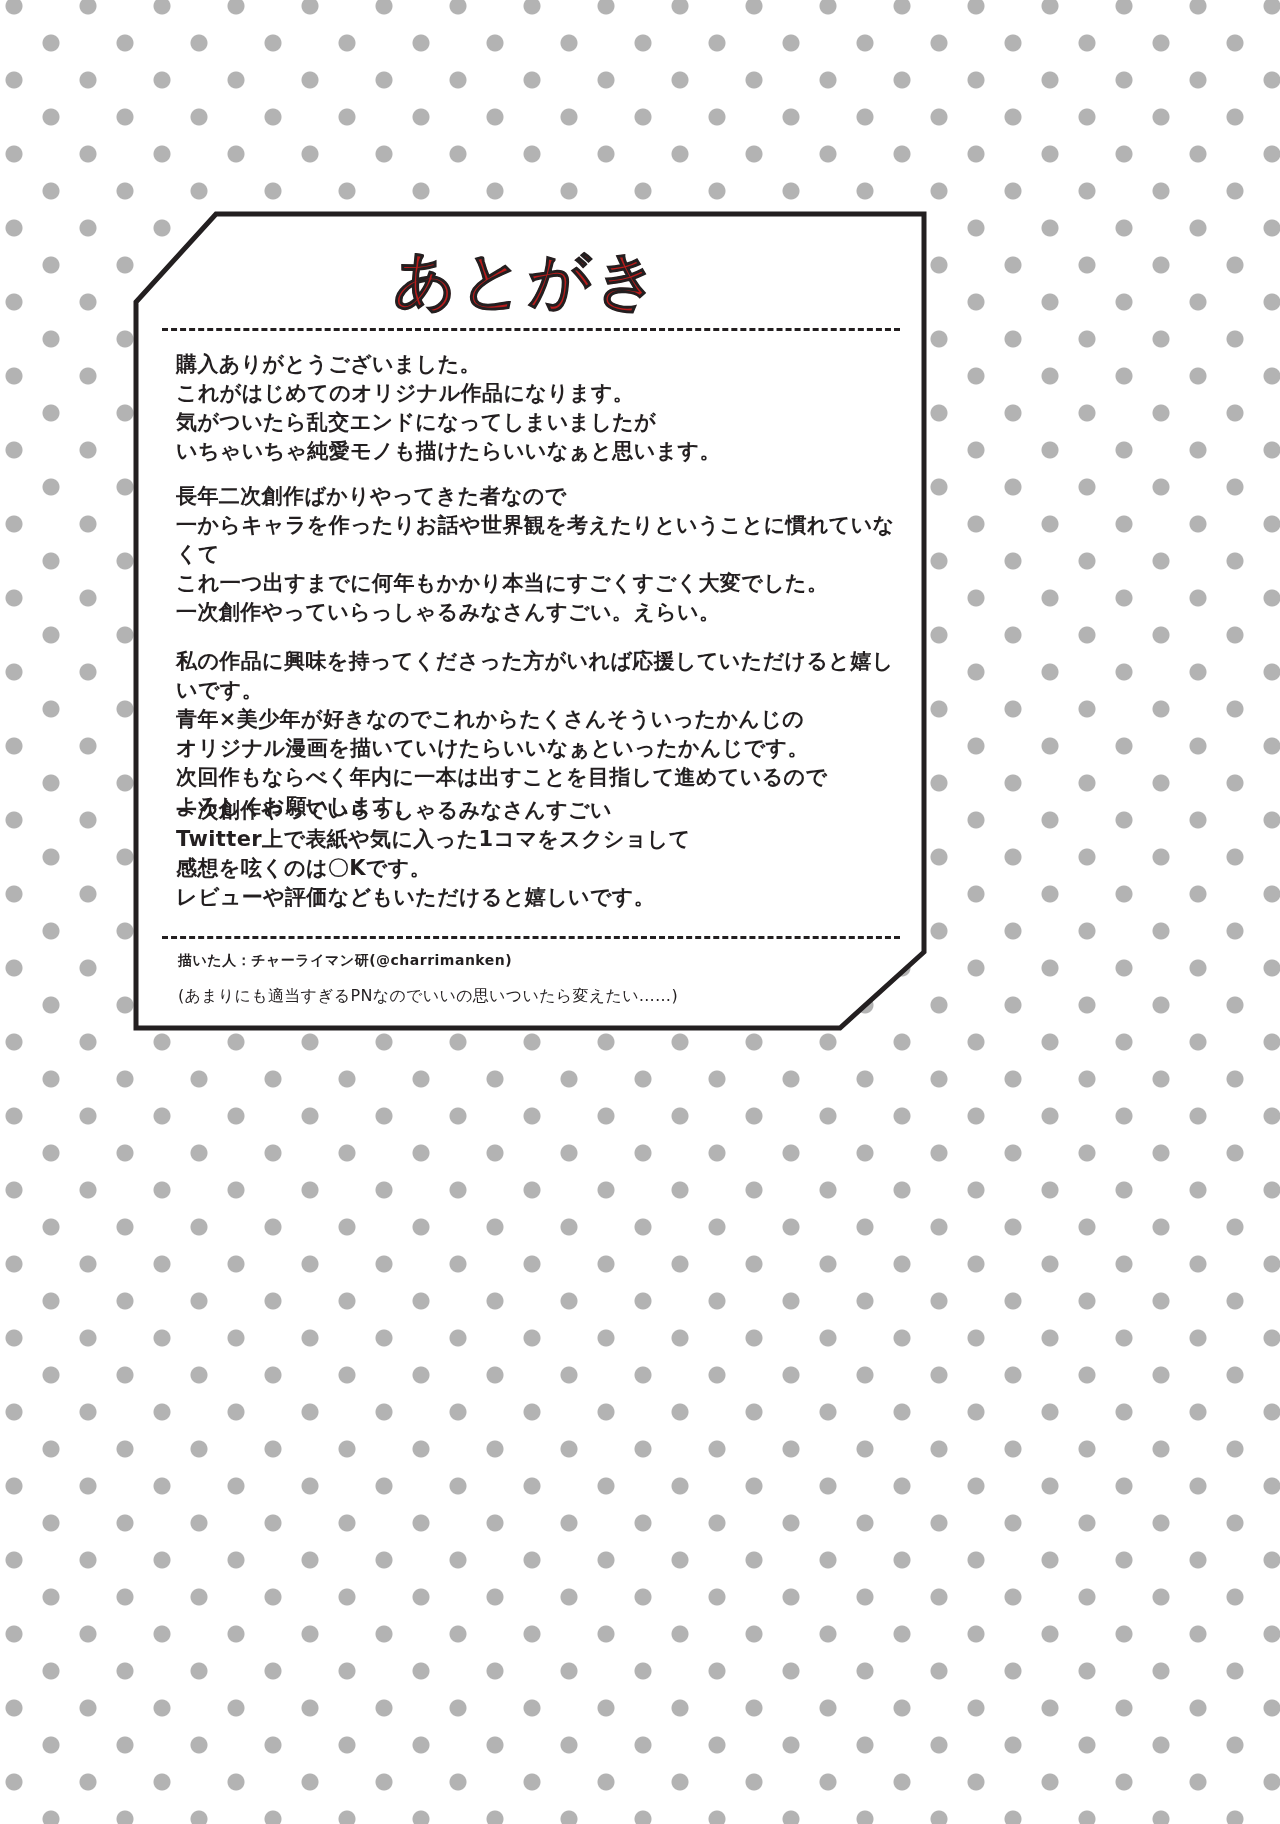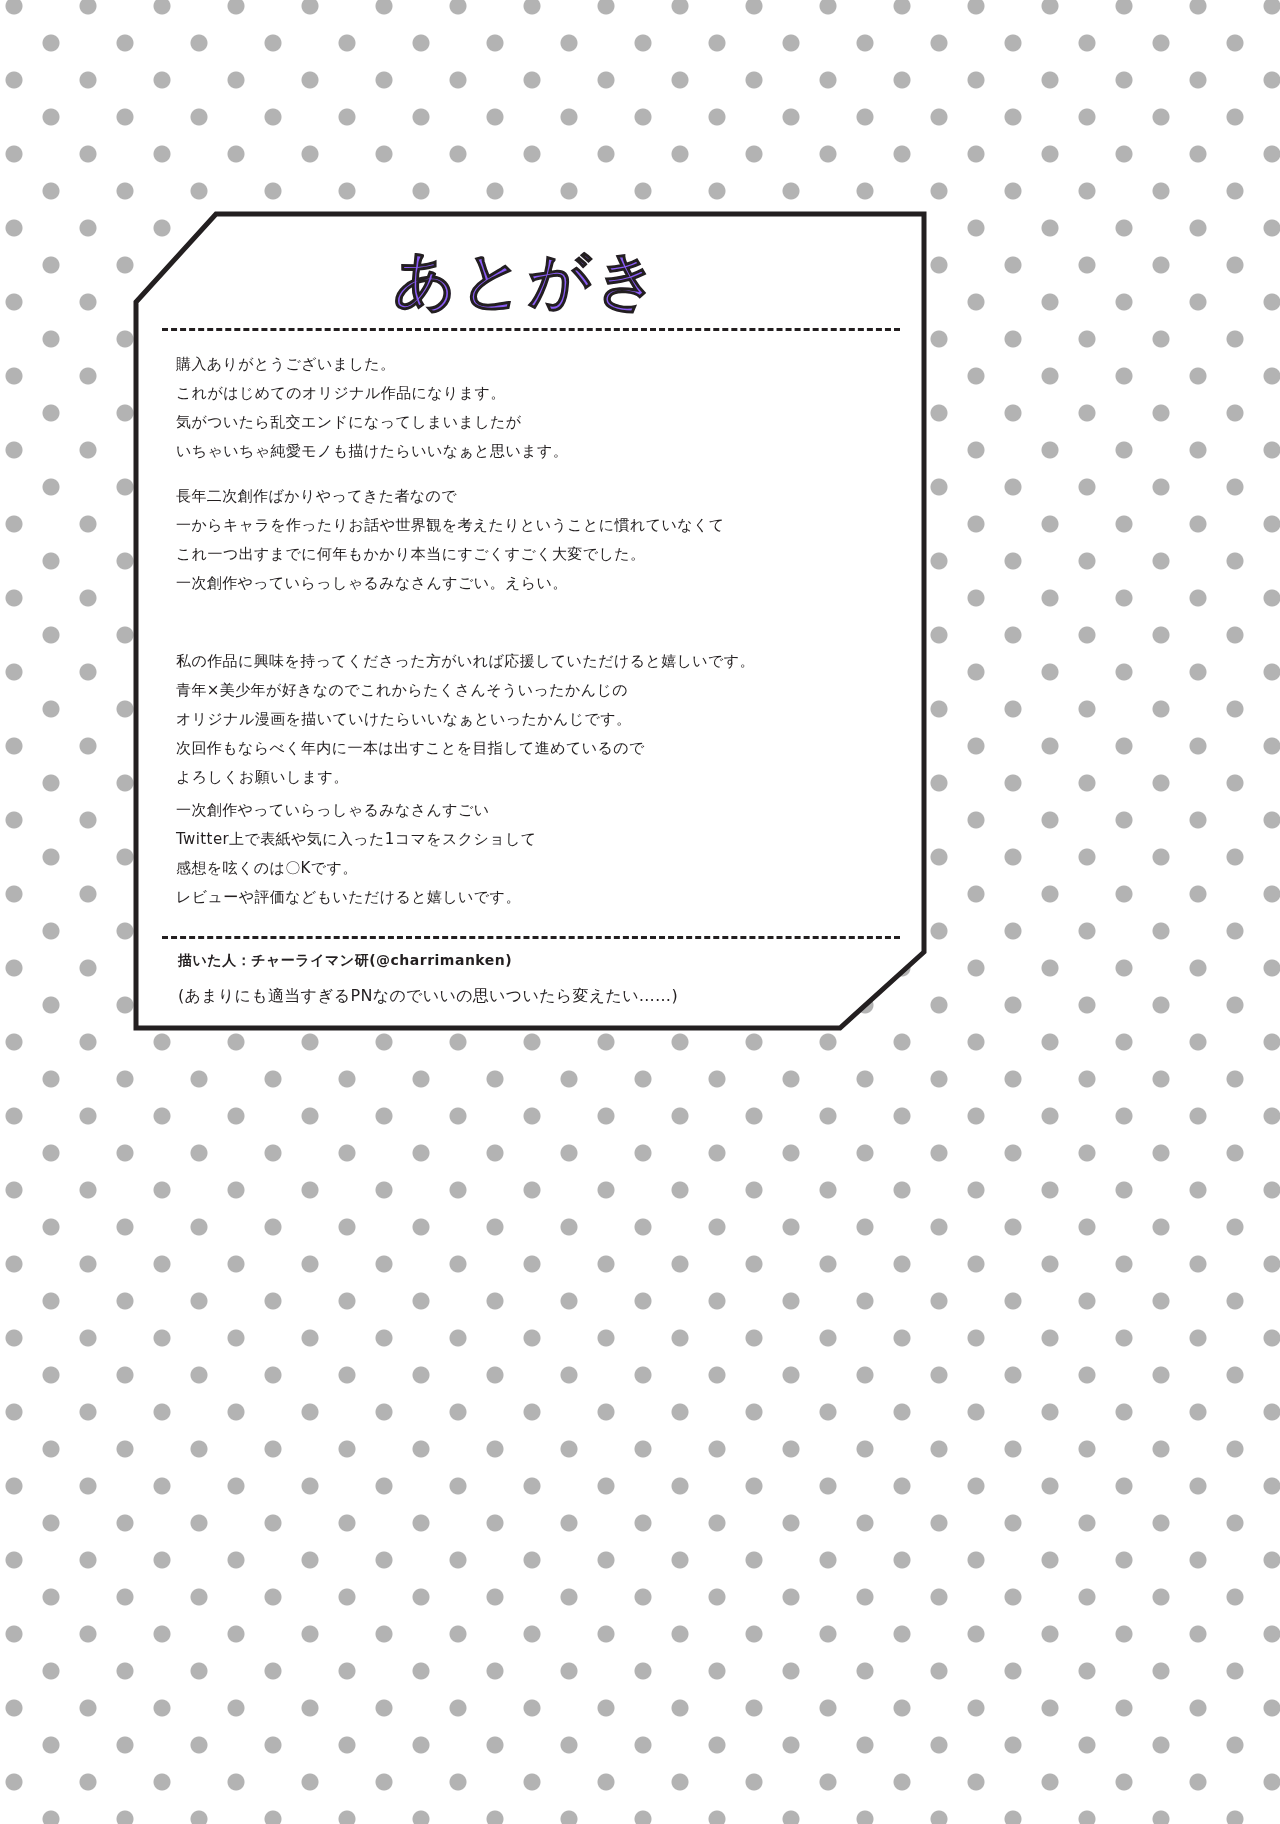--- a/index.html
+++ b/index.html
@@ -51,42 +51,43 @@
 
   .heading {
     position: absolute;
     top: 28px;
     left: 0;
     width: 100%;
     text-align: center;
     font-size: 62px;
     font-weight: bold;
     letter-spacing: 4px;
-    color: #8b5cf6;
+    color: #b91c1c;
     -webkit-text-stroke: 1px #231f20;
   }
 
   .rule {
     position: absolute;
     left: 34px;
     width: 738px;
     border-top: 3px dashed #231f20;
     height: 0;
   }
   #rule-top { top: 118px; }
   #rule-bottom { top: 726px; }
 
   .body-block {
     position: absolute;
     left: 48px;
     width: 720px;
-    font-size: 15px;
+    font-size: 21px;
     line-height: 29px;
     white-space: pre-line;
     letter-spacing: 0.4px;
+    font-weight: bold;
   }
   #para-1 { top: 140px; }
   #para-2 { top: 272px; }
   #para-3 { top: 437px; }
   #para-4 { top: 586px; }
 
   .credit {
     position: absolute;
     left: 50px;
     width: 720px;

